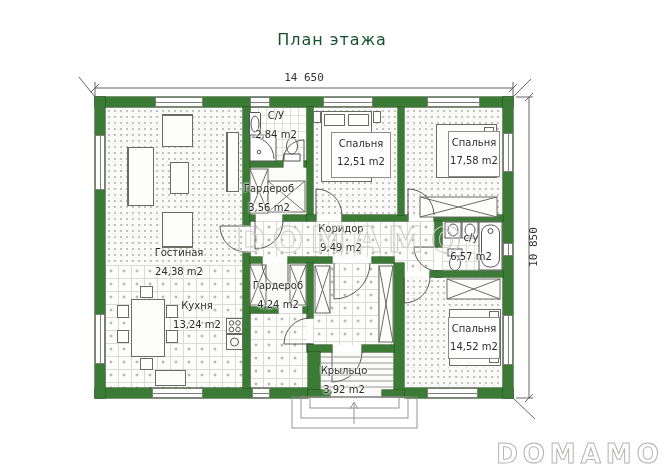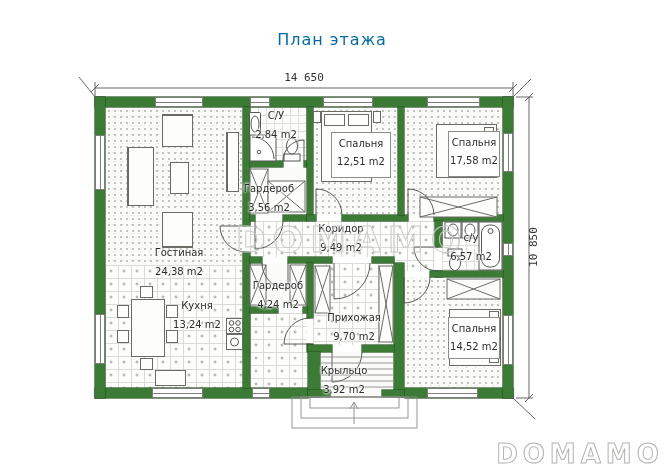--- a/index.html
+++ b/index.html
@@ -1,19 +1,19 @@
 <!DOCTYPE html>
 <html><head>
 <meta charset="utf-8">
 <style>
   html,body{margin:0;padding:0;background:#fff;}
   #stage{position:relative;width:664px;height:470px;background:#fff;overflow:hidden;
          font-family:"DejaVu Sans",sans-serif;}
   #plan-title{position:absolute;left:0;top:30px;width:664px;text-align:center;
-              font-size:16px;color:#0369a1;letter-spacing:1px;}
+              font-size:16px;color:#14532d;letter-spacing:1px;}
   .wall{position:absolute;background:#3c7b36;box-shadow:0 0 0 0.6px #24521f;z-index:2;}
   .floor{position:absolute;z-index:1;}
   .plain{background:#fbfbfa;}
   .stipple{background-color:#fafaf8;
     background-image:radial-gradient(circle,#c2c2be 0.7px,transparent 1px),
                      radial-gradient(circle,#d4d4d0 0.7px,transparent 1px);
     background-size:6px 6px,9px 9px;background-position:1px 1px,4px 5px;}
   .tile13{background-color:#fdfdfc;
     background-image:radial-gradient(circle,#a3a39f 1px,transparent 1.4px),
                      linear-gradient(#dadad6 1px,transparent 1px),
@@ -254,24 +254,20 @@
       <span class="ar">17,58 m2</span>
     </div>
   <div class="room-label" style="left:300px;top:224px;width:82px">
     <span class="nm">Коридор</span>
       <span class="ar">9,49 m2</span>
     </div>
   <div class="room-label" style="left:238px;top:281px;width:80px">
     <span class="nm">Гардероб</span>
       <span class="ar">4,24 m2</span>
     </div>
-  <div class="room-label" style="left:314px;top:313px;width:80px">
-    <span class="nm">Прихожая</span>
-      <span class="ar">9,70 m2</span>
-    </div>
   <div class="room-label" style="left:441px;top:233px;width:60px">
     <span class="nm">с/у</span>
       <span class="ar">6,57 m2</span>
     </div>
   <div class="room-label boxed" style="left:448px;top:317px;width:52px;height:42px">
     <span class="nm">Спальня</span>
       <span class="ar">14,52 m2</span>
     </div>
   <div class="room-label" style="left:308px;top:366px;width:72px">
     <span class="nm">Крыльцо</span>

